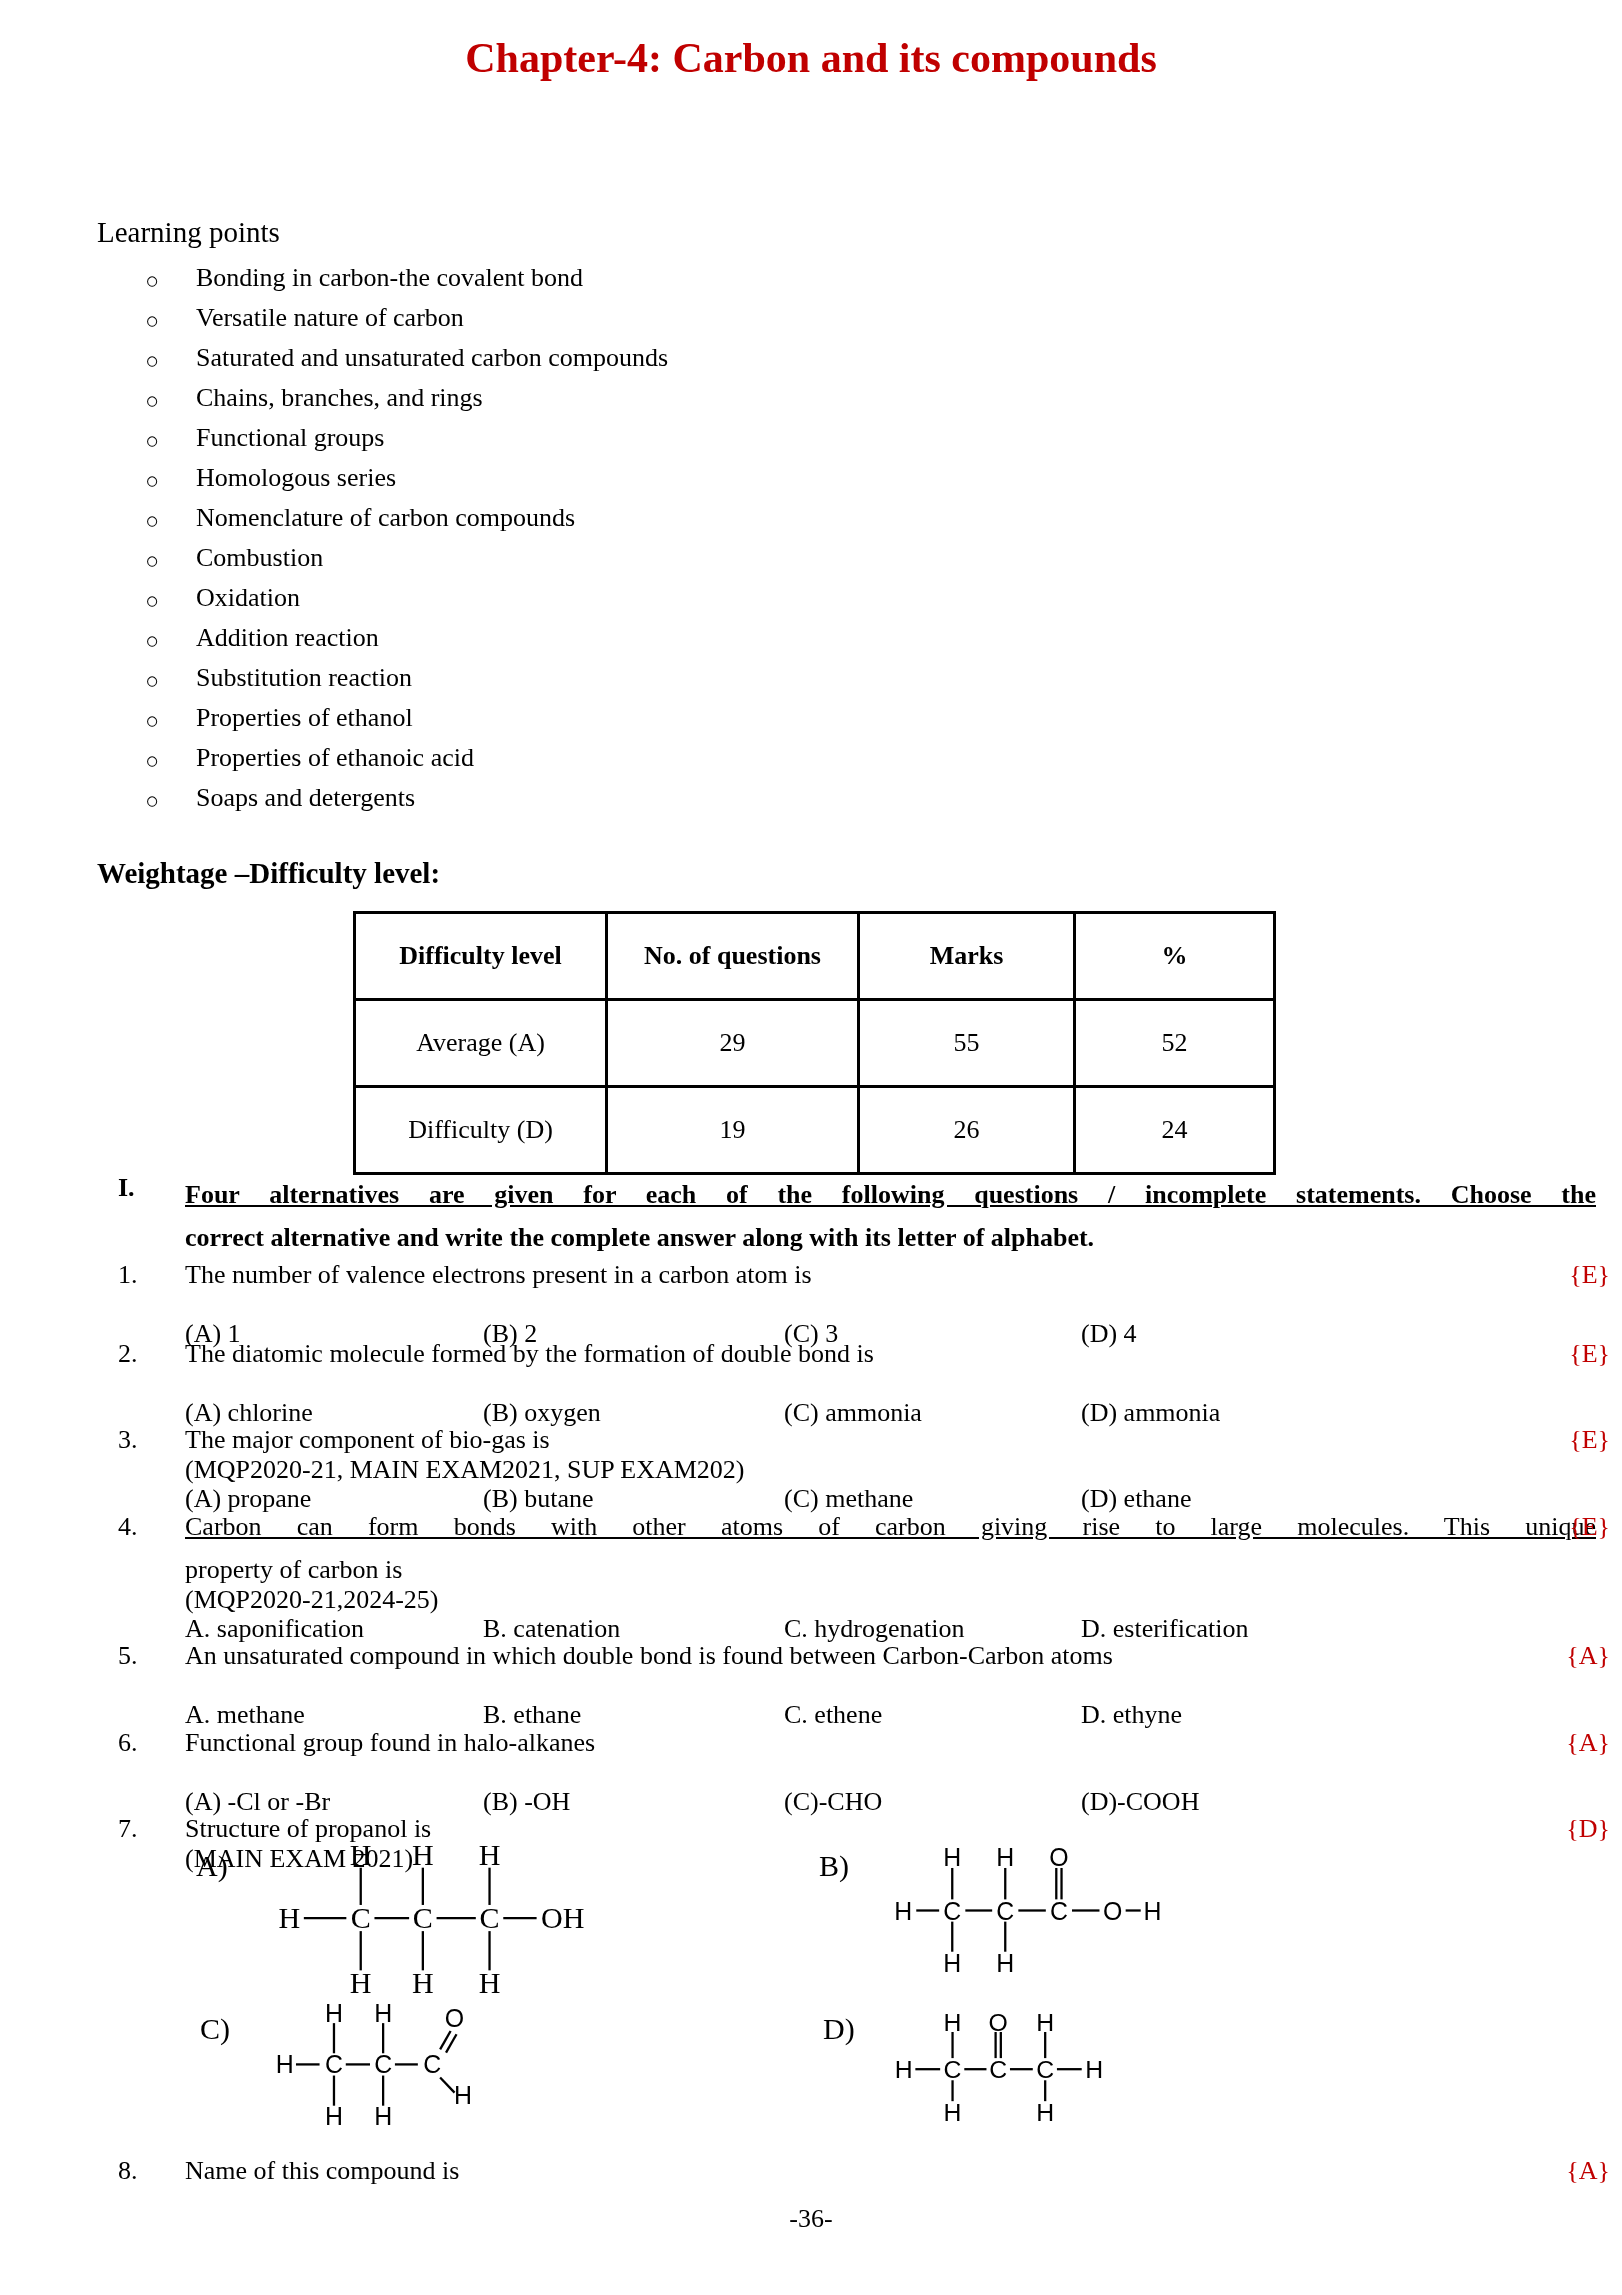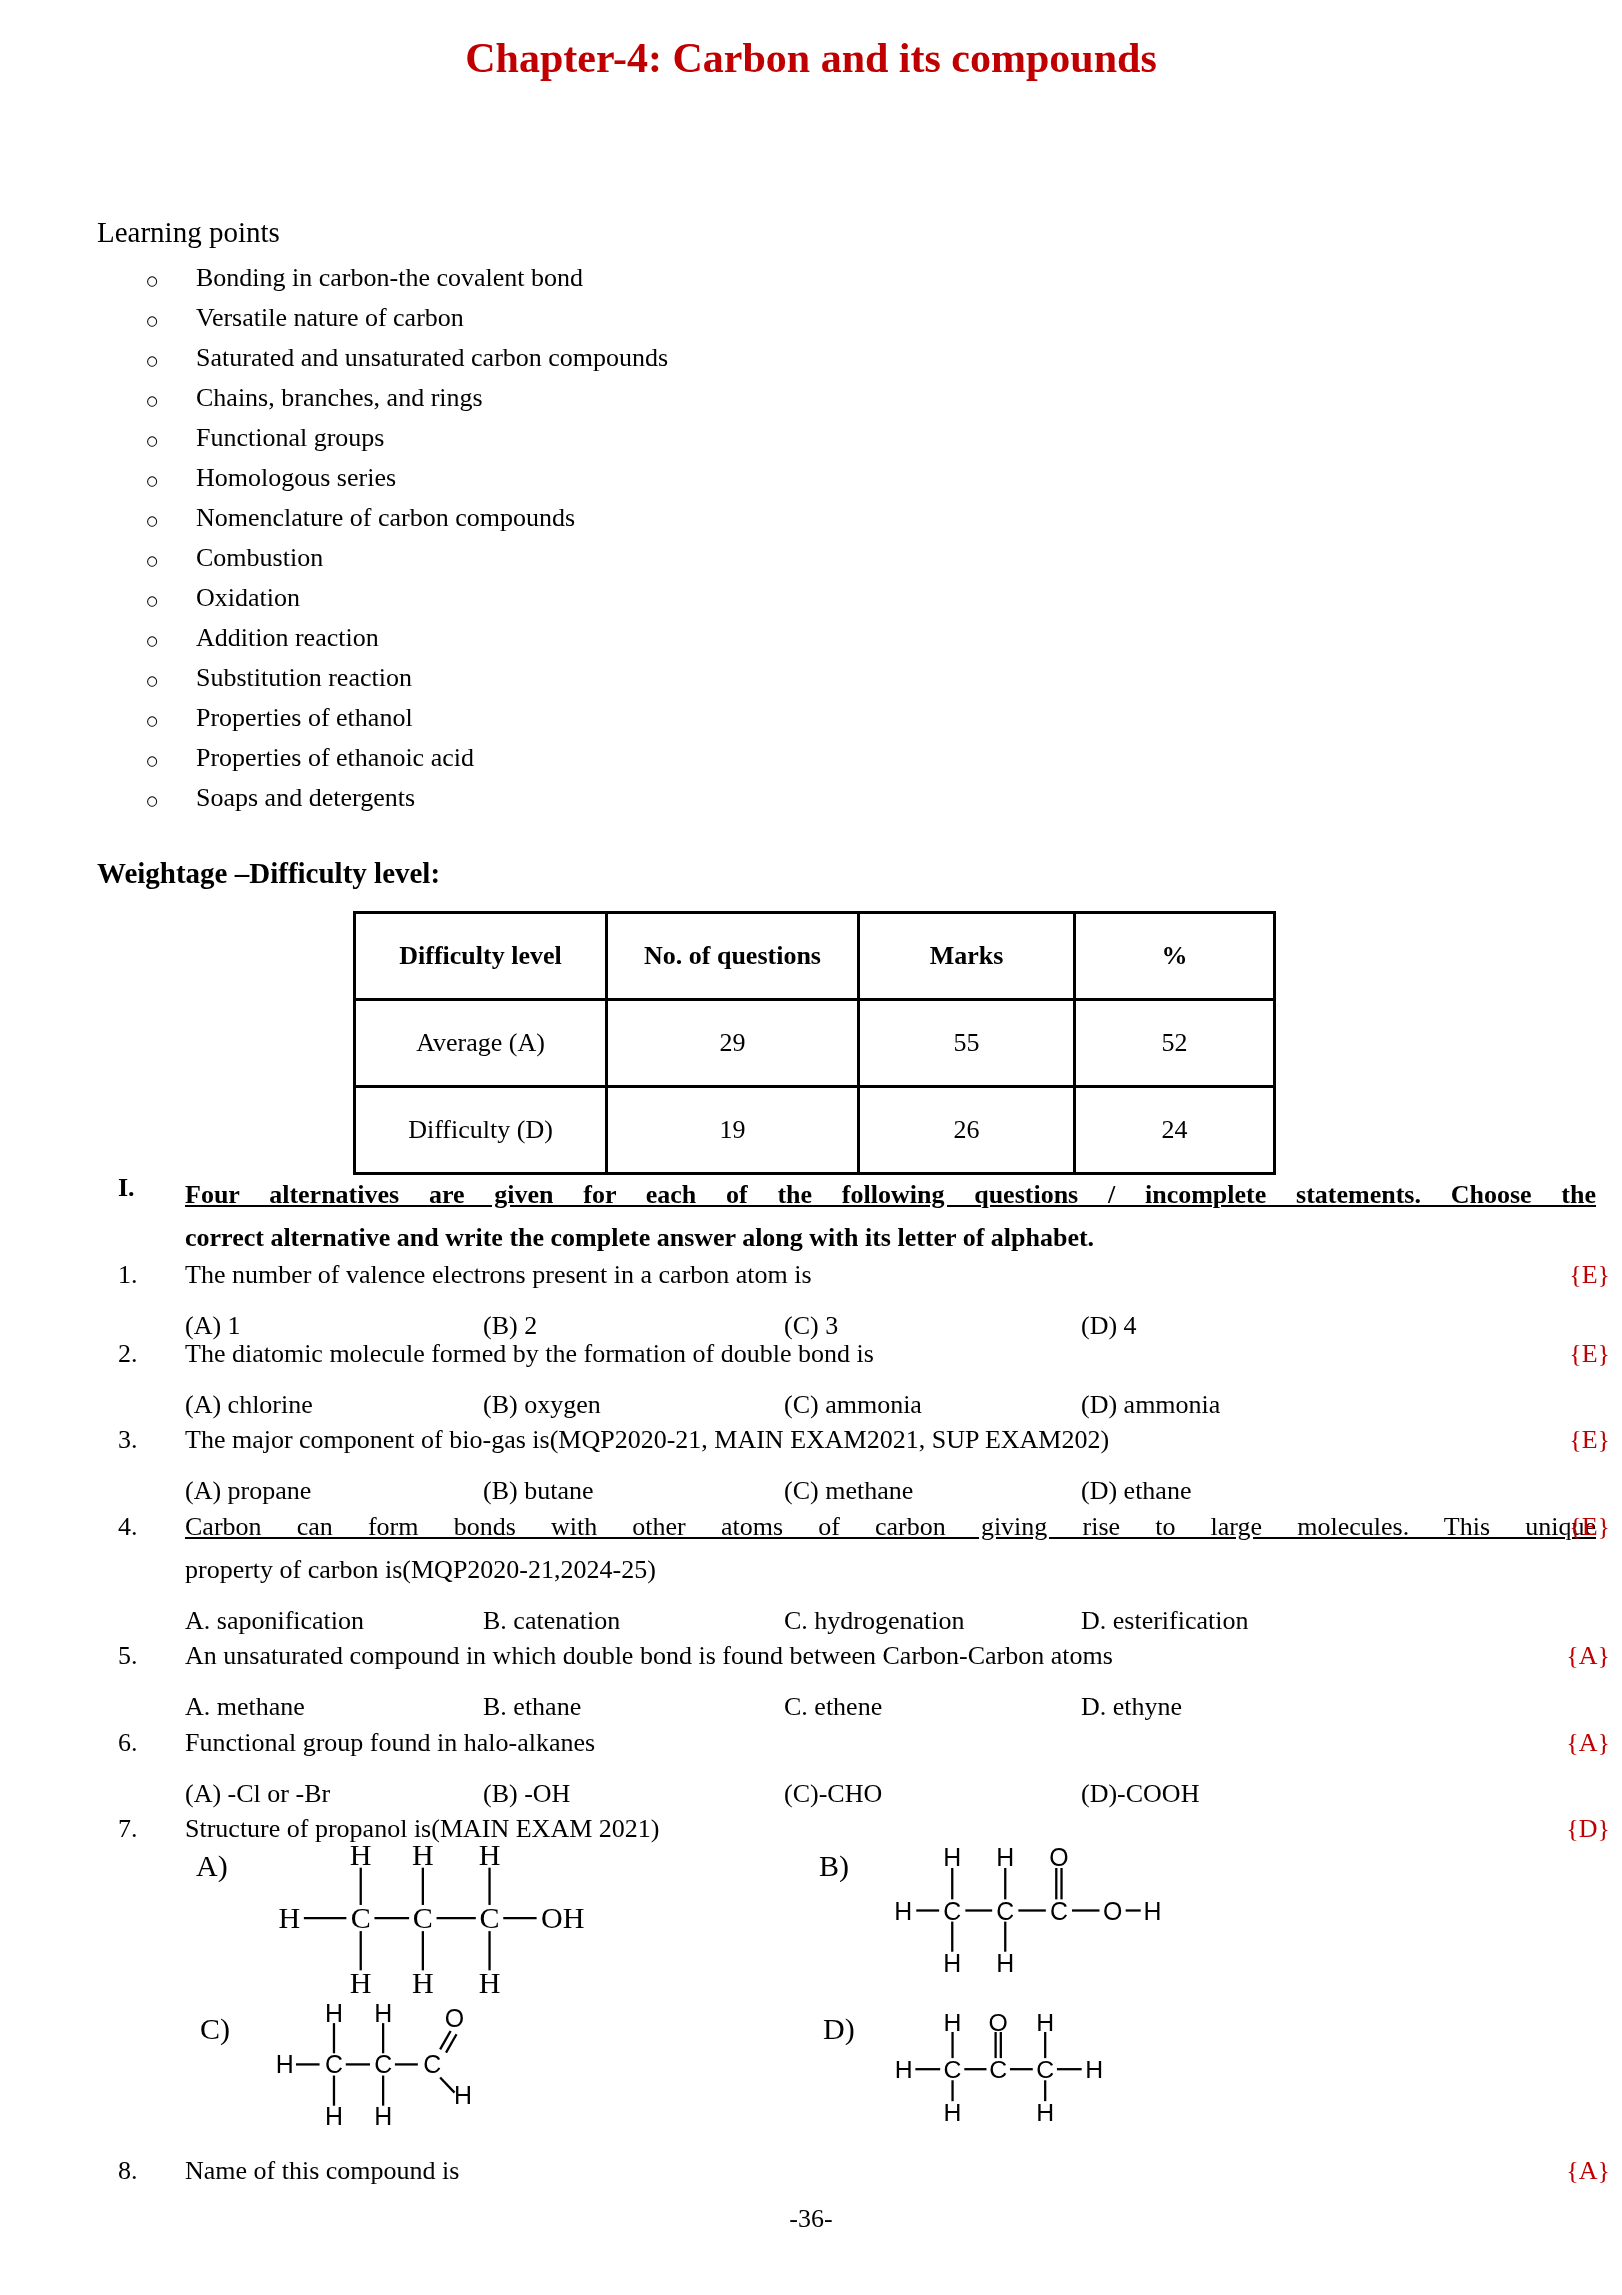--- a/index.html
+++ b/index.html
@@ -15,23 +15,23 @@
   table.wt{position:absolute;left:353px;top:911px;border-collapse:collapse;}
   table.wt th,table.wt td{border:3.3px solid #000;height:52px;text-align:center;
         vertical-align:middle;font-size:26px;padding:16px;}
   table.wt th{font-weight:bold;}
   .row{position:absolute;left:118px;width:1492px;font-size:26px;}
   .qnum{position:absolute;left:0;top:0;}
   .qnum.bold{font-weight:bold;}
   .qtext{position:absolute;left:67px;top:0;width:1411px;}
   .sect-text{font-weight:bold;line-height:43px;}
   .justlast{text-align:justify;text-align-last:justify;text-decoration:underline;}
-  .flexsb{display:flex;justify-content:flex-start;}
+  .flexsb{display:flex;justify-content:flex-end;flex-direction:column;}
   .tag{position:absolute;right:0;top:0;color:#C00000;font-size:26px;}
-  .opt{position:absolute;top:8px;}
+  .opt{position:absolute;top:16px;}
   .c0{left:67px}.c1{left:365px}.c2{left:666px}.c3{left:963px}
   .structs{position:absolute;left:0;top:0;width:100%;height:100%;}
   .mlabel{position:absolute;font-size:30px;font-family:"Liberation Serif",serif;}
   svg.mol{position:absolute;overflow:visible;}
   svg.mol line{stroke:#000;stroke-width:3.5;}
   svg.mol text{fill:#000;text-anchor:middle;dominant-baseline:central;}
   svg.mol.serif text{font-family:"Liberation Serif",serif;font-size:46px;}
   svg.mol.sans text{font-family:"Liberation Sans",sans-serif;font-size:38px;}
   .pagenum{position:absolute;top:2204px;left:0;width:100%;text-align:center;font-size:26px;}
 </style>

